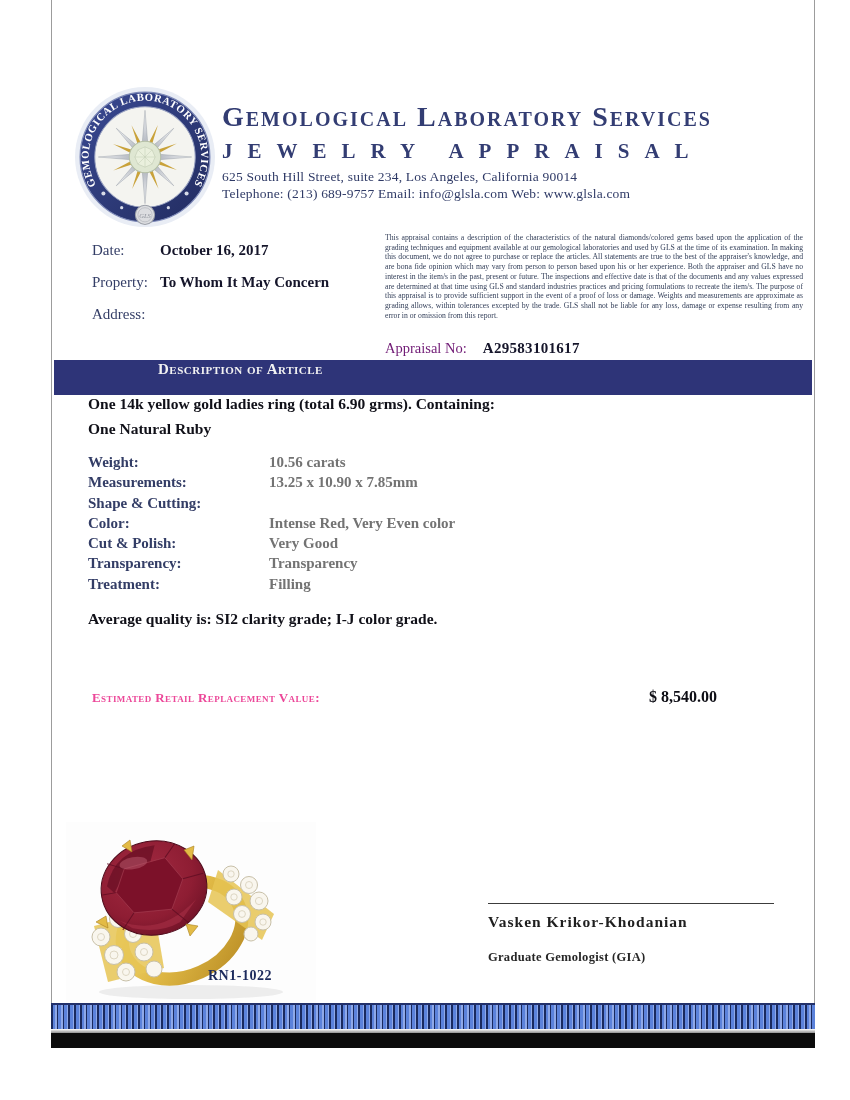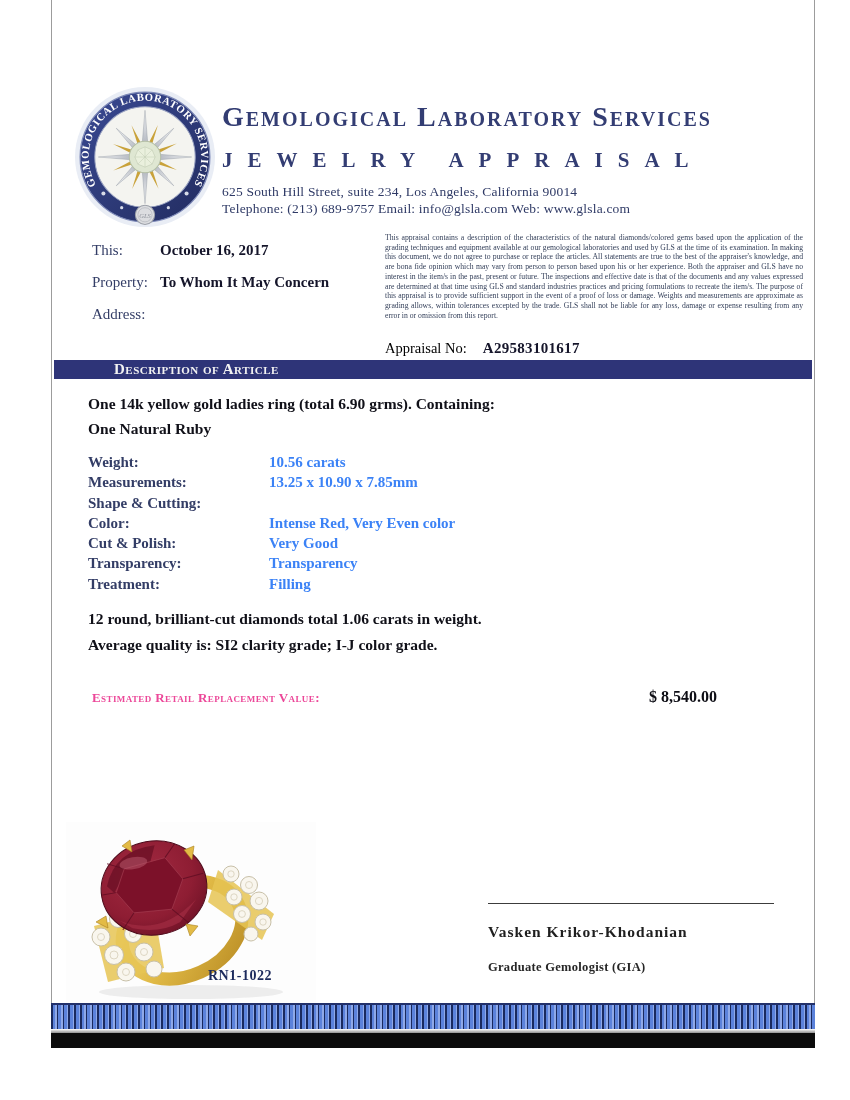--- a/index.html
+++ b/index.html
@@ -16,76 +16,77 @@
 
   
   .seal{position:absolute;left:22px;top:86px;width:142px;height:142px;}
   .header-text{position:absolute;left:170px;top:102px;width:575px;}
   .org-title{
     font-variant:small-caps;font-weight:bold;font-size:28px;line-height:30px;
     letter-spacing:2px;color:var(--brand-navy);white-space:nowrap;
   }
   .org-subtitle{
     font-weight:bold;font-size:21px;line-height:26px;text-transform:uppercase;
-    letter-spacing:15px;color:var(--brand-navy);white-space:nowrap;margin-top:15px;
+    letter-spacing:15px;color:var(--brand-navy);white-space:nowrap;margin-top:6px;
   }
   .org-address,.org-contact{
     font-size:13.5px;line-height:17px;color:#2f3a66;letter-spacing:.2px;white-space:nowrap;
   }
-  .org-address{margin-top:10px;}
+  .org-address{margin-top:4px;}
 
   
   .meta{position:absolute;left:40px;top:242px;width:300px;font-size:15px;}
   .meta-row{display:flex;margin-bottom:15px;}
   .meta-label{width:68px;color:#333d66;flex:none;}
   .meta-value{font-weight:bold;color:#15152a;white-space:nowrap;}
 
   .disclaimer{
     position:absolute;left:333px;top:233px;width:418px;
     font-size:7.7px;line-height:9.7px;color:#323e58;text-align:justify;
   }
   .appraisal-row{position:absolute;left:333px;top:340px;display:flex;align-items:baseline;}
-  .appraisal-label{font-size:14.5px;color:#000000;}
+  .appraisal-label{font-size:14.5px;color:#701a75;}
   .appraisal-value{font-weight:bold;font-size:15px;color:#15152a;margin-left:16px;letter-spacing:.3px;}
 
   
   .section-bar{
-    position:absolute;left:2px;right:2px;top:360px;height:19px;
+    position:absolute;left:2px;right:2px;top:360px;height:35px;
     background:var(--section-bar);
+    padding-left:44px;
   }
   .section-bar span{
     display:block;padding-left:60px;line-height:19px;
     font-variant:small-caps;font-weight:bold;font-size:15px;color:#f2f2f2;letter-spacing:.5px;
   }
 
   
   .intro{position:absolute;left:36px;top:392px;font-size:15.5px;font-weight:bold;line-height:24.5px;color:#101018;}
   .props{position:absolute;left:36px;top:452px;font-size:15px;}
   .prop-row{display:flex;line-height:20.3px;}
   .prop-label{width:181px;font-weight:bold;color:#333d66;flex:none;}
-  .prop-value{font-weight:bold;color:#3b82f6;}
+  .prop-value{font-weight:bold;color:#737373;}
   .diamonds{position:absolute;left:36px;top:606px;font-size:15.5px;font-weight:bold;line-height:26px;color:#101018;}
 
   
   .erv-label{
     position:absolute;left:40px;top:690px;
     font-variant:small-caps;font-weight:bold;font-size:13px;letter-spacing:.4px;color:#ec4899;font-family:Liberation Serif, serif;
   }
   .erv-value{position:absolute;left:597px;top:688px;font-weight:bold;font-size:16px;color:#0d0d14;}
 
   
   .photo{position:absolute;left:14px;top:822px;width:250px;height:182px;background:#fde047;}
   .photo svg{display:block;}
   .ring-ref{
     position:absolute;left:142px;top:146px;
     font-weight:bold;font-size:14px;color:#1c2a5c;letter-spacing:.5px;white-space:nowrap;
   }
 
   
-  .signature{position:absolute;left:436px;top:903px;width:286px;border-top:1.3px solid #3c3c3c;padding-top:19px;}
+  .signature{position:absolute;left:436px;top:903px;width:286px;border-top:1.3px solid #3c3c3c;padding-top:9px;}
   .sig-name{font-size:15.5px;font-weight:600;color:#1f1f1f;letter-spacing:1px;white-space:nowrap;}
   .sig-title{font-size:12.5px;font-weight:bold;color:#262626;margin-top:19px;letter-spacing:.3px;}
 
   
   .stripe-band{
     position:absolute;left:-1px;right:-1px;top:1003px;height:24px;
     border-top:2px solid #22306b;border-bottom:2px solid #f2f2f2;
     background:repeating-linear-gradient(90deg,
       var(--stripe-dark) 0px, var(--stripe-dark) 1.6px,
       var(--stripe-blue) 1.6px, var(--stripe-blue) 4.4px,
@@ -158,21 +159,21 @@
 
   <div class="header-text">
     <div class="org-title">Gemological Laboratory Services</div>
     <div class="org-subtitle">Jewelry Appraisal</div>
     <div class="org-address">625 South Hill Street, suite 234, Los Angeles, California 90014</div>
     <div class="org-contact">Telephone: (213) 689-9757  Email: info@glsla.com  Web: www.glsla.com</div>
   </div>
 
   <div class="meta">
     <div class="meta-row">
-      <span class="meta-label">This:</span>
+      <span class="meta-label">Date:</span>
       <span class="meta-value">October 16, 2017</span>
     </div>
     <div class="meta-row">
       <span class="meta-label">Property:</span>
       <span class="meta-value">To Whom It May Concern</span>
     </div>
     <div class="meta-row">
       <span class="meta-label">Address:</span>
       <span class="meta-value"></span>
     </div>
@@ -218,21 +219,20 @@
       <span class="prop-label">Transparency:</span>
       <span class="prop-value">Transparency</span>
     </div>
     <div class="prop-row">
       <span class="prop-label">Treatment:</span>
       <span class="prop-value">Filling</span>
     </div>
   </div>
 
   <div class="diamonds">
-    <div>12 round, brilliant-cut diamonds total 1.06 carats in weight.</div>
     <div>Average quality is: SI2 clarity grade; I-J color grade.</div>
   </div>
 
   <div class="erv-label">Estimated Retail Replacement Value:</div>
   <div class="erv-value">$ 8,540.00</div>
 
   <div class="photo">
     <svg viewBox="0 0 250 182" width="250" height="182" aria-hidden="true">
       <defs>
         <linearGradient id="goldGrad" x1="0" y1="0" x2="1" y2="1">

